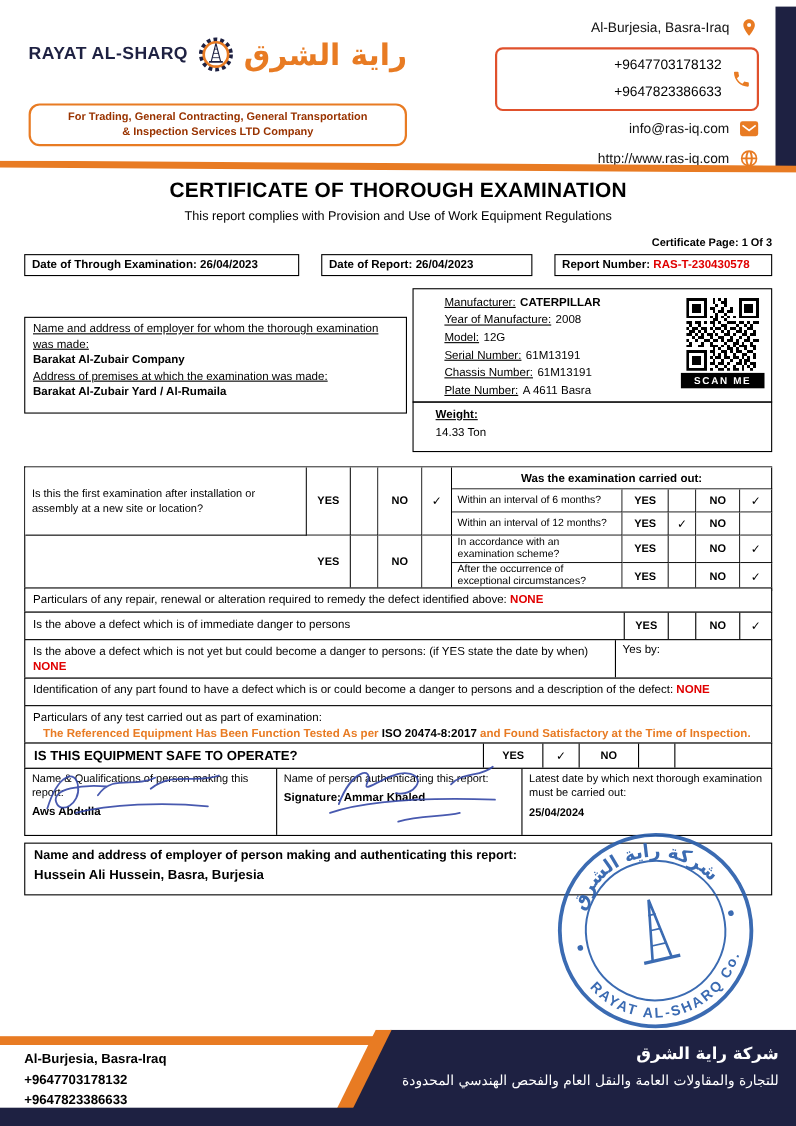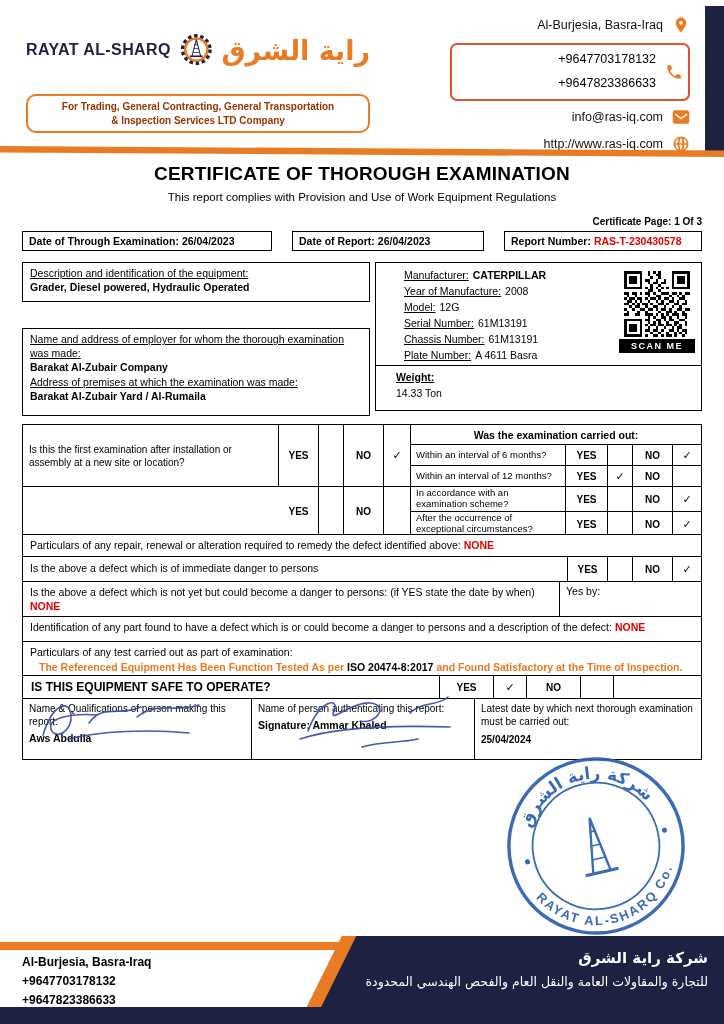--- a/index.html
+++ b/index.html
@@ -195,24 +195,20 @@
     <div class="date-cell dc2">
       <span>Date of Report:</span><span>26/04/2023</span>
     </div>
     <div class="date-cell dc3">
       <span>Report Number:</span><span class="red">RAS-T-230430578</span>
     </div>
   </div>
 
   <div class="equip">
     <div class="eq-left">
-      <div class="eq-box eq-box1">
-        <div class="ul">Description and identification of the equipment:</div>
-        <div class="b">Grader, Diesel powered, Hydraulic Operated</div>
-      </div>
       <div class="eq-box eq-box2">
         <div class="ul">Name and address of employer for whom the thorough examination was made:</div>
         <div class="b">Barakat Al-Zubair Company</div>
         <div class="ul">Address of premises at which the examination was made:</div>
         <div class="b">Barakat Al-Zubair Yard / Al-Rumaila</div>
       </div>
     </div>
     <div class="eq-right">
       <div class="specs-box">
         <div class="spec-line"><span class="ul">Manufacturer:</span><span class="b">CATERPILLAR</span></div>
@@ -345,20 +341,24 @@
           <path d="M16 42 C 28 10, 48 8, 42 22 C 36 36, 60 12, 78 14 C 98 16, 84 36, 68 32 M8 50 C 44 38, 100 36, 158 38 M118 24 C 130 12, 144 18, 156 8 M70 58 C 90 52, 110 54, 126 50"></path>
         </svg>
       </div>
       <div class="sig-cell sc3">
         <span>Latest date by which next thorough examination must be carried out:</span>
         <div class="sig-date">25/04/2024</div>
       </div>
     </div>
   </div>
 
+  <div class="employer-box">
+    <div class="employer-label">Name and address of employer of person making and authenticating this report:</div>
+    <div class="employer-value">Hussein Ali Hussein, Basra, Burjesia</div>
+  </div>
 
   <svg class="stamp" viewBox="0 0 190 190">
     <circle class="stamp-stroke" cx="95" cy="95" r="88" stroke-width="3.5"></circle>
     <circle class="stamp-stroke" cx="95" cy="95" r="64" stroke-width="1.8"></circle>
     <path id="stampTop" d="M 27 95 A 68 68 0 0 1 163 95" fill="none"></path>
     <path id="stampBot" d="M 15 95 A 80 80 0 0 0 175 95" fill="none"></path>
     <text class="stamp-ar" text-anchor="middle"><textPath href="#stampTop" startOffset="50%">شركة راية الشرق</textPath></text>
     <text class="stamp-en" text-anchor="middle"><textPath href="#stampBot" startOffset="50%">RAYAT AL-SHARQ Co.</textPath></text>
     <g>
       <path class="stamp-stroke" d="M86 122 L95 66 L104 122" stroke-width="2.4"></path>

